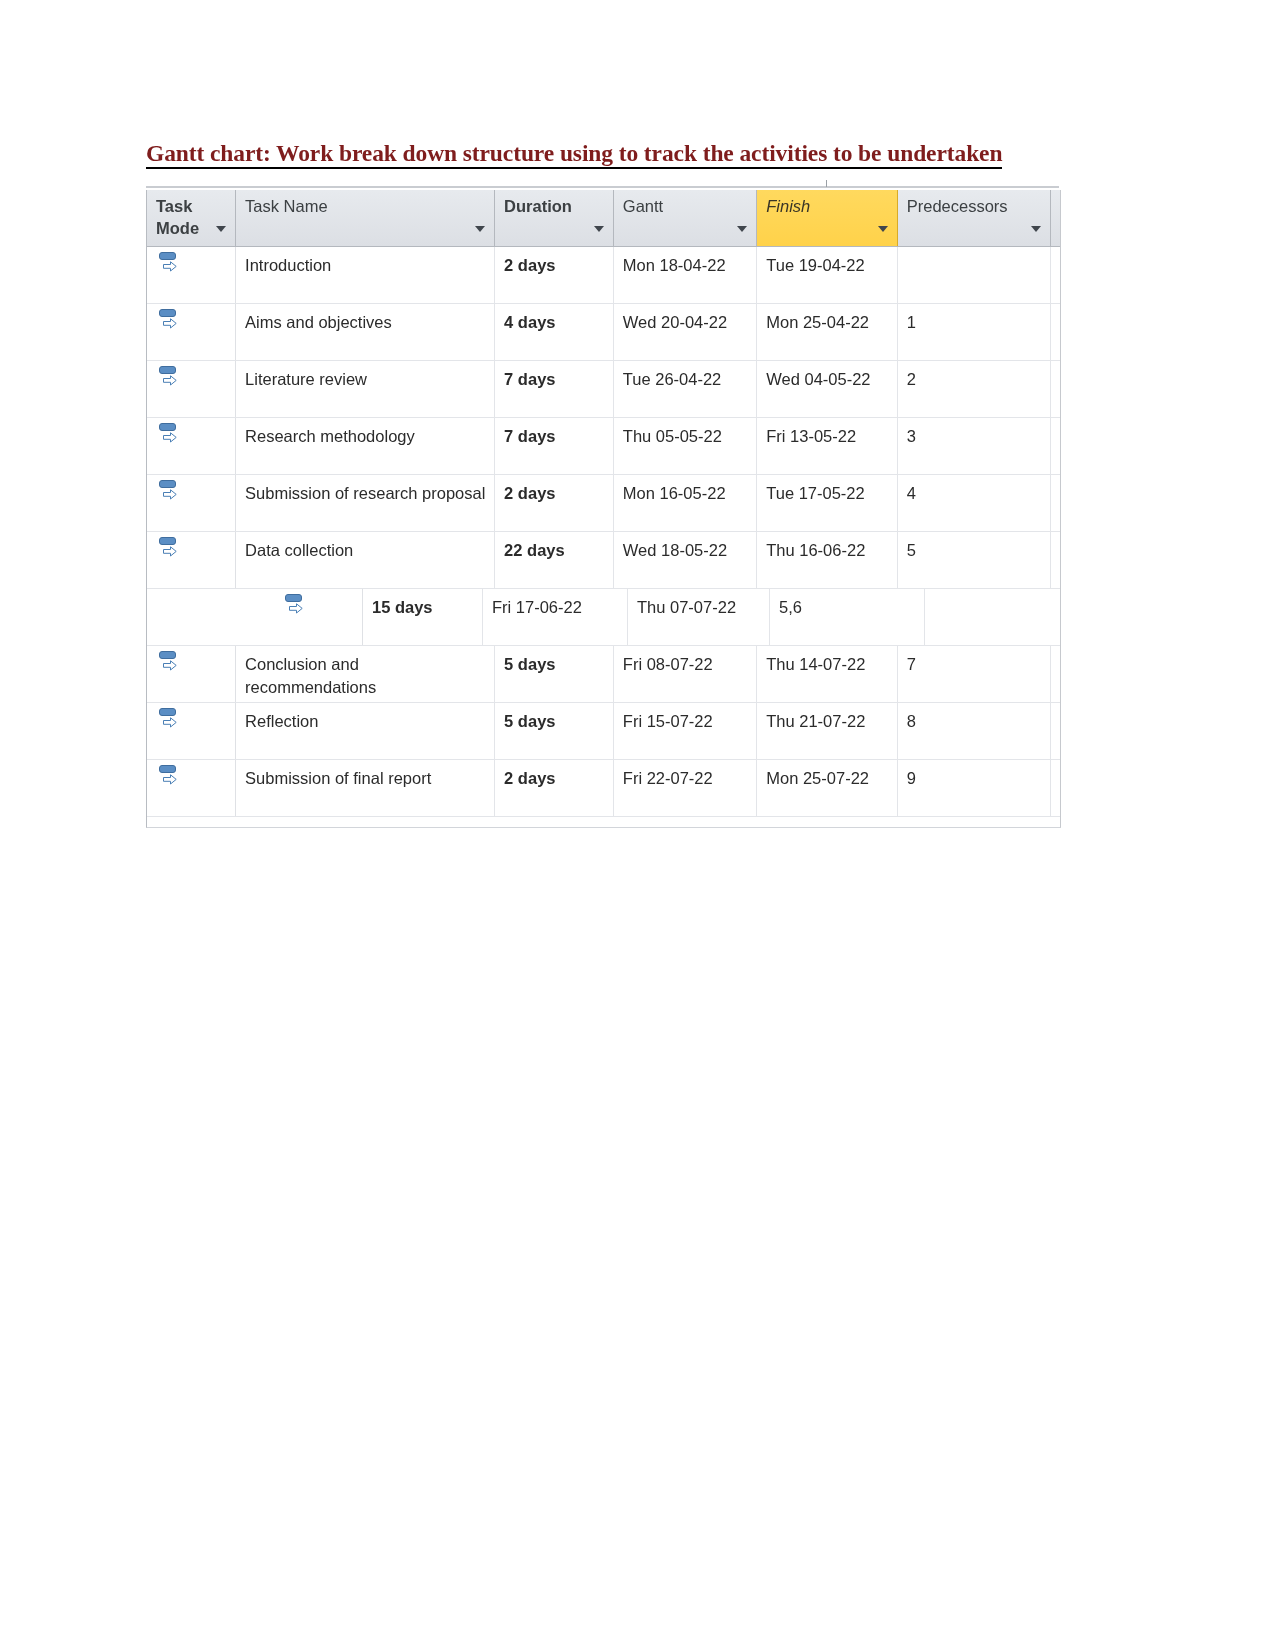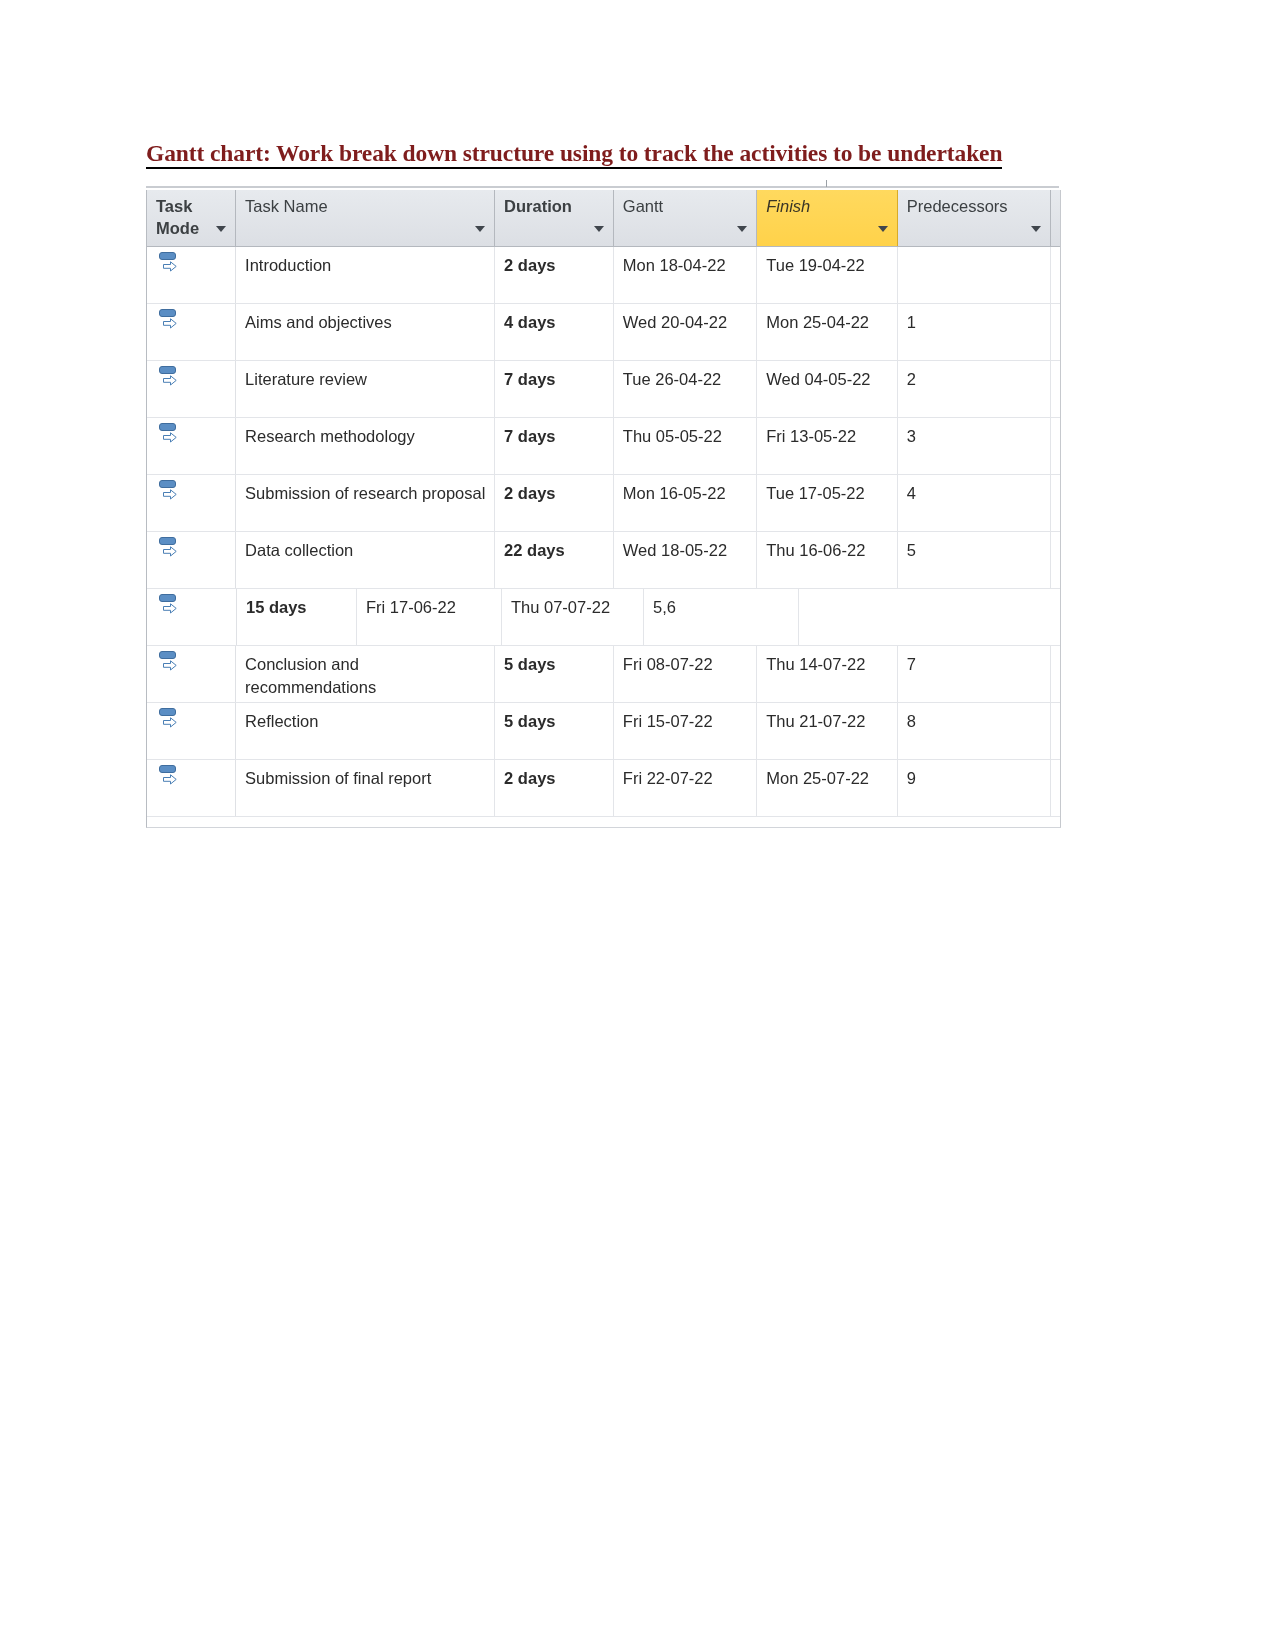--- a/index.html
+++ b/index.html
@@ -112,21 +112,21 @@
   .c-extra { width: 1px; border-right: none; }
 
   
   .grid-body { }
   .row {
     display: flex;
     box-sizing: border-box;
     border-bottom: 1px solid #e3e5e9;
     background: #ffffff;
   }
-  .row.h-tall { height: 57px; }
+  .row.h-tall { height: 57px; justify-content: center; }
   .cell {
     position: relative;
     box-sizing: border-box;
     border-right: 1px solid #e3e5e9;
     padding: 7px 0 0 9px;
     font-size: 16.5px;
     line-height: 23px;
     color: #2b2b2b;
     overflow: hidden;
     white-space: nowrap;

